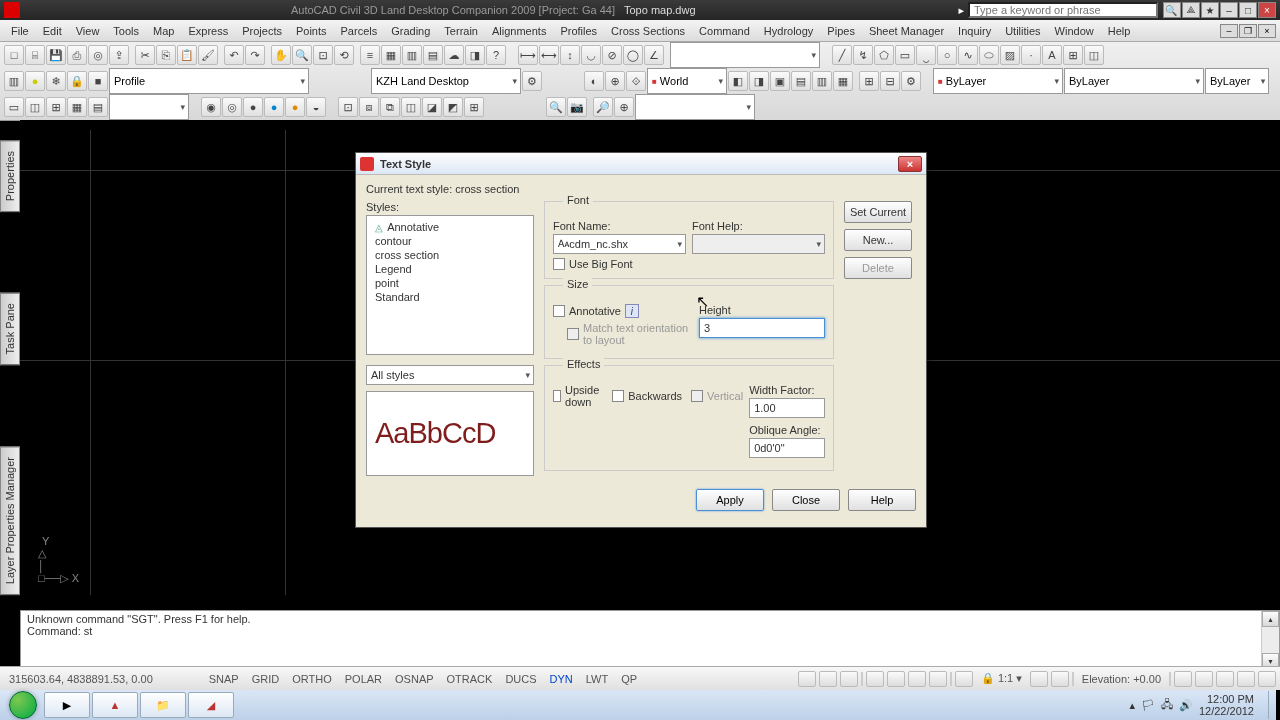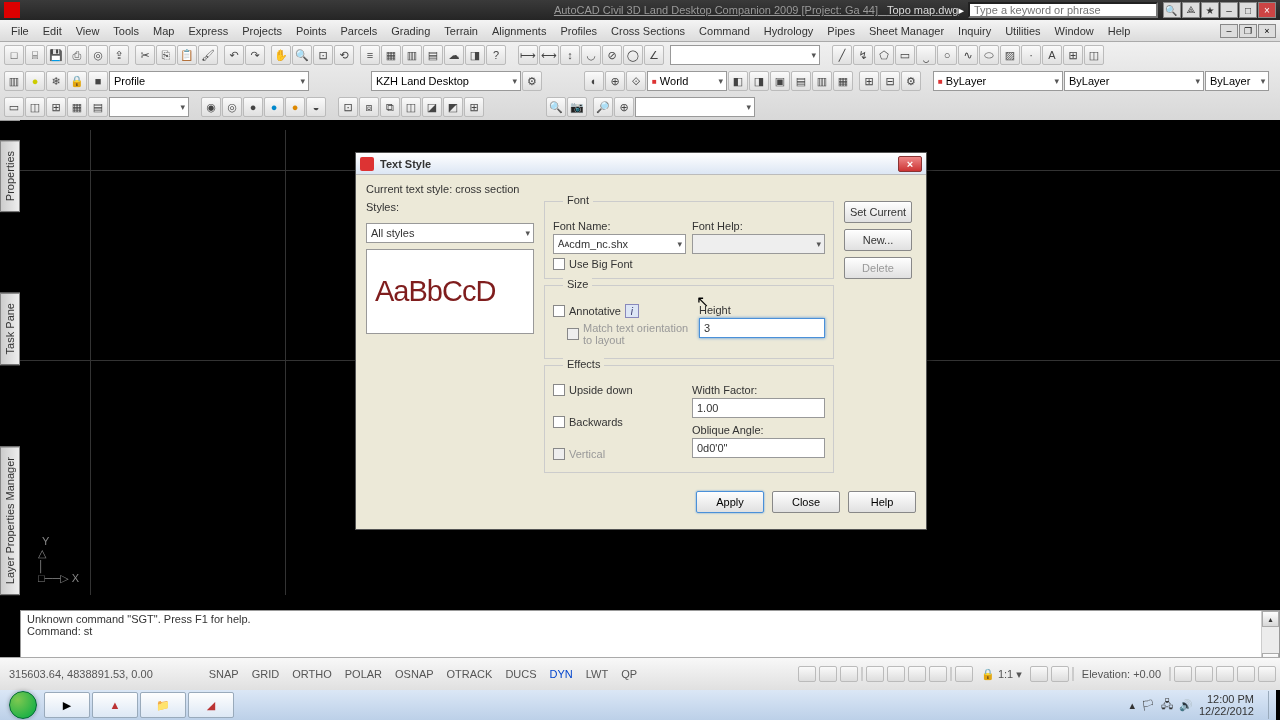--- a/index.html
+++ b/index.html
@@ -1,36 +1,36 @@
 <!DOCTYPE html>
 <html><head>
   <meta charset="utf-8">
   <style>
     * { margin: 0; padding: 0; box-sizing: border-box; font-family: Tahoma, sans-serif; font-size: 11px; }
     body { width: 1280px; height: 720px; background: #000; overflow: hidden; position: relative; }
 
     
     .titlebar { height: 20px; background: linear-gradient(#3a3a3a, #252525); display: flex; align-items: center; color: #999; padding: 0 4px; }
     .titlebar .logo { width: 16px; height: 16px; background: #d00; margin-right: 8px; display: inline-block; }
-    .titlebar .title { flex: 1; text-align: right; text-decoration: underline; }
+    .titlebar .title { flex: 1; text-align: center; }
     .titlebar .search-box { background: #fff; color: #333; padding: 1px 4px; width: 190px; height: 16px; margin-right: 4px; }
     .titlebar .title-btn { width: 18px; height: 16px; background: #ddd; border: 1px solid #888; margin-left: 1px; display: inline-flex; align-items: center; justify-content: center; color: #333; font-size: 10px; }
 
     
     .menubar { height: 22px; background: linear-gradient(#f4f4f4, #dcdcdc); display: flex; align-items: center; padding: 0 4px; border-bottom: 1px solid #aaa; }
     .menubar .menu-item { padding: 2px 7px; color: #333; cursor: default; }
     .menubar .spacer { flex: 1; }
     .menubar .win-btn { width: 18px; height: 14px; border: 1px solid #888; margin-left: 1px; background: #ddd; display: inline-flex; align-items: center; justify-content: center; font-size: 9px;}
 
     
     .toolbars { background: linear-gradient(#f0f0f0, #d8d8d8); border-bottom: 1px solid #999; }
     .tb-row { height: 26px; display: flex; align-items: center; padding: 0 4px; gap: 1px; }
     .tb-btn { width: 20px; height: 20px; background: linear-gradient(#fafafa, #e0e0e0); border: 1px solid #bbb; border-radius: 2px; display: inline-flex; align-items: center; justify-content: center; font-size: 11px; color: #444; }
     .tb-sep { width: 4px; height: 20px; }
-    .tb-dropdown { height: 20px; background: #fff; border: 1px solid #999; padding: 0 18px 0 4px; display: inline-flex; align-items: center; position: relative; font-size: 11px; min-width: 80px;}
+    .tb-dropdown { height: 26px; background: #fff; border: 1px solid #999; padding: 0 18px 0 4px; display: inline-flex; align-items: center; position: relative; font-size: 11px; min-width: 80px;}
     .tb-dropdown::after { content: "▾"; position: absolute; right: 3px; color: #555; font-size: 9px; }
 
     
     .side-tabs { position: absolute; left: 0; top: 140px; display: flex; flex-direction: column; gap: 80px; }
     .side-tab { writing-mode: vertical-rl; transform: rotate(180deg); background: linear-gradient(90deg,#eee,#ccc); padding: 10px 3px; border: 1px solid #888; color: #333; font-size: 11px; }
 
     
     .canvas { position: absolute; left: 20px; right: 0; top: 120px; height: 485px; background: #000; }
     .canvas .gridline-v { position: absolute; top: 10px; bottom: 10px; width: 1px; background: #333; }
     .canvas .gridline-h { position: absolute; left: 0; right: 0; height: 1px; background: #333; }
@@ -80,21 +80,21 @@
 
     
     .cursor { position: absolute; left: 696px; top: 292px; font-size: 16px; color: #000; z-index: 100; pointer-events: none;}
 
     
     .cmdline { position: absolute; left: 20px; right: 0; bottom: 50px; height: 60px; background: #fff; border: 1px solid #999; padding: 2px 6px; font-family: "Courier New", monospace; font-size: 12px; color: #333; }
     .cmdline .scroll { position: absolute; right: 0; top: 0; bottom: 0; width: 18px; background: #ececec; border-left: 1px solid #ccc;}
     .scroll-arrow{ height:16px; background:linear-gradient(#fdfdfd,#d8d8d8); border:1px solid #aaa; display:flex; align-items:center; justify-content:center; font-size:8px;}
 
     
-    .statusbar { position: absolute; left: 0; right: 0; bottom: 30px; height: 33px; background: linear-gradient(#f8f8f8,#e0e0e0); border-top: 1px solid #aaa; display: flex; align-items: center; padding: 0 4px; gap: 3px; font-size: 11px; color: #555;}
+    .statusbar { position: absolute; left: 0; right: 0; bottom: 30px; height: 24px; background: linear-gradient(#f8f8f8,#e0e0e0); border-top: 1px solid #aaa; display: flex; align-items: center; padding: 0 4px; gap: 3px; font-size: 11px; color: #555;}
     .statusbar .seg { padding: 1px 4px; border: 1px solid transparent; }
     .statusbar .sep { width: 2px; height: 14px; background: #ccc; }
     .statusbar .s-btn { width: 18px; height: 16px; background: linear-gradient(#fafafa,#ddd); border: 1px solid #bbb; border-radius:2px;}
 
     
     .taskbar { position: absolute; left: 0; right: 0; bottom: 0; height: 30px; background: linear-gradient(#dbe7f6,#bcd0e8); display: flex; align-items: center; padding: 0 4px; }
     .start-orb { width: 38px; height: 30px; display: flex; align-items: center; justify-content: center;}
     .orb { width: 28px; height: 28px; border-radius: 50%; background: radial-gradient(circle at 30% 30%, #7ec850, #0a4); border: 1px solid #063; box-shadow: 0 0 4px rgba(0,0,0,.3);}
     .task-btn { width: 46px; height: 26px; background: linear-gradient(#fefefe,#dde8f5); border: 1px solid #9ab; border-radius: 2px; margin-left: 2px; display: flex; align-items: center; justify-content: center;}
     .tray { margin-left: auto; display: flex; align-items: center; gap: 6px; color: #333; font-size: 11px;}
@@ -291,20 +291,28 @@
     <span class="ico"></span>
     <span class="txt">Text Style</span>
     <span class="close">×</span>
   </div>
   <div class="dlg-body">
     <div class="dlg-current">Current text style:  cross section</div>
     <div class="dlg-layout">
 
       <div class="dlg-col-left">
         <span class="label">Styles:</span>
+        <div class="style-list">
+          <div class="item"><span class="a-ico">◬</span> <span>Annotative</span></div>
+          <div class="item indent">contour</div>
+          <div class="item indent">cross section</div>
+          <div class="item indent">Legend</div>
+          <div class="item indent">point</div>
+          <div class="item indent">Standard</div>
+        </div>
         <div class="dlg-filter">All styles</div>
         <div class="preview-box">
           <span class="preview-text">AaBbCcD</span>
         </div>
       </div>
 
       <div class="dlg-col-mid">
         <div class="groupbox">
           <span class="legend">Font</span>
           <div class="rowline">
@@ -341,21 +349,21 @@
             </div>
             <div class="col-half">
               <span class="label">Height</span>
               <div class="textinput active">3</div>
             </div>
           </div>
         </div>
         <div class="groupbox">
           <span class="legend">Effects</span>
           <div class="rowline" style="align-items:flex-start">
-            <div class="col-half" style="display:flex;flex-direction:column;gap:20px">
+            <div class="col-half" style="display:flex;flex-direction:row;gap:9px">
               <div class="checkbox">
                   <span class="box"></span>
                   <span>Upside down</span>
                 </div>
               <div class="checkbox">
                   <span class="box"></span>
                   <span>Backwards</span>
                 </div>
               <div class="checkbox disabled">
                   <span class="box"></span>

